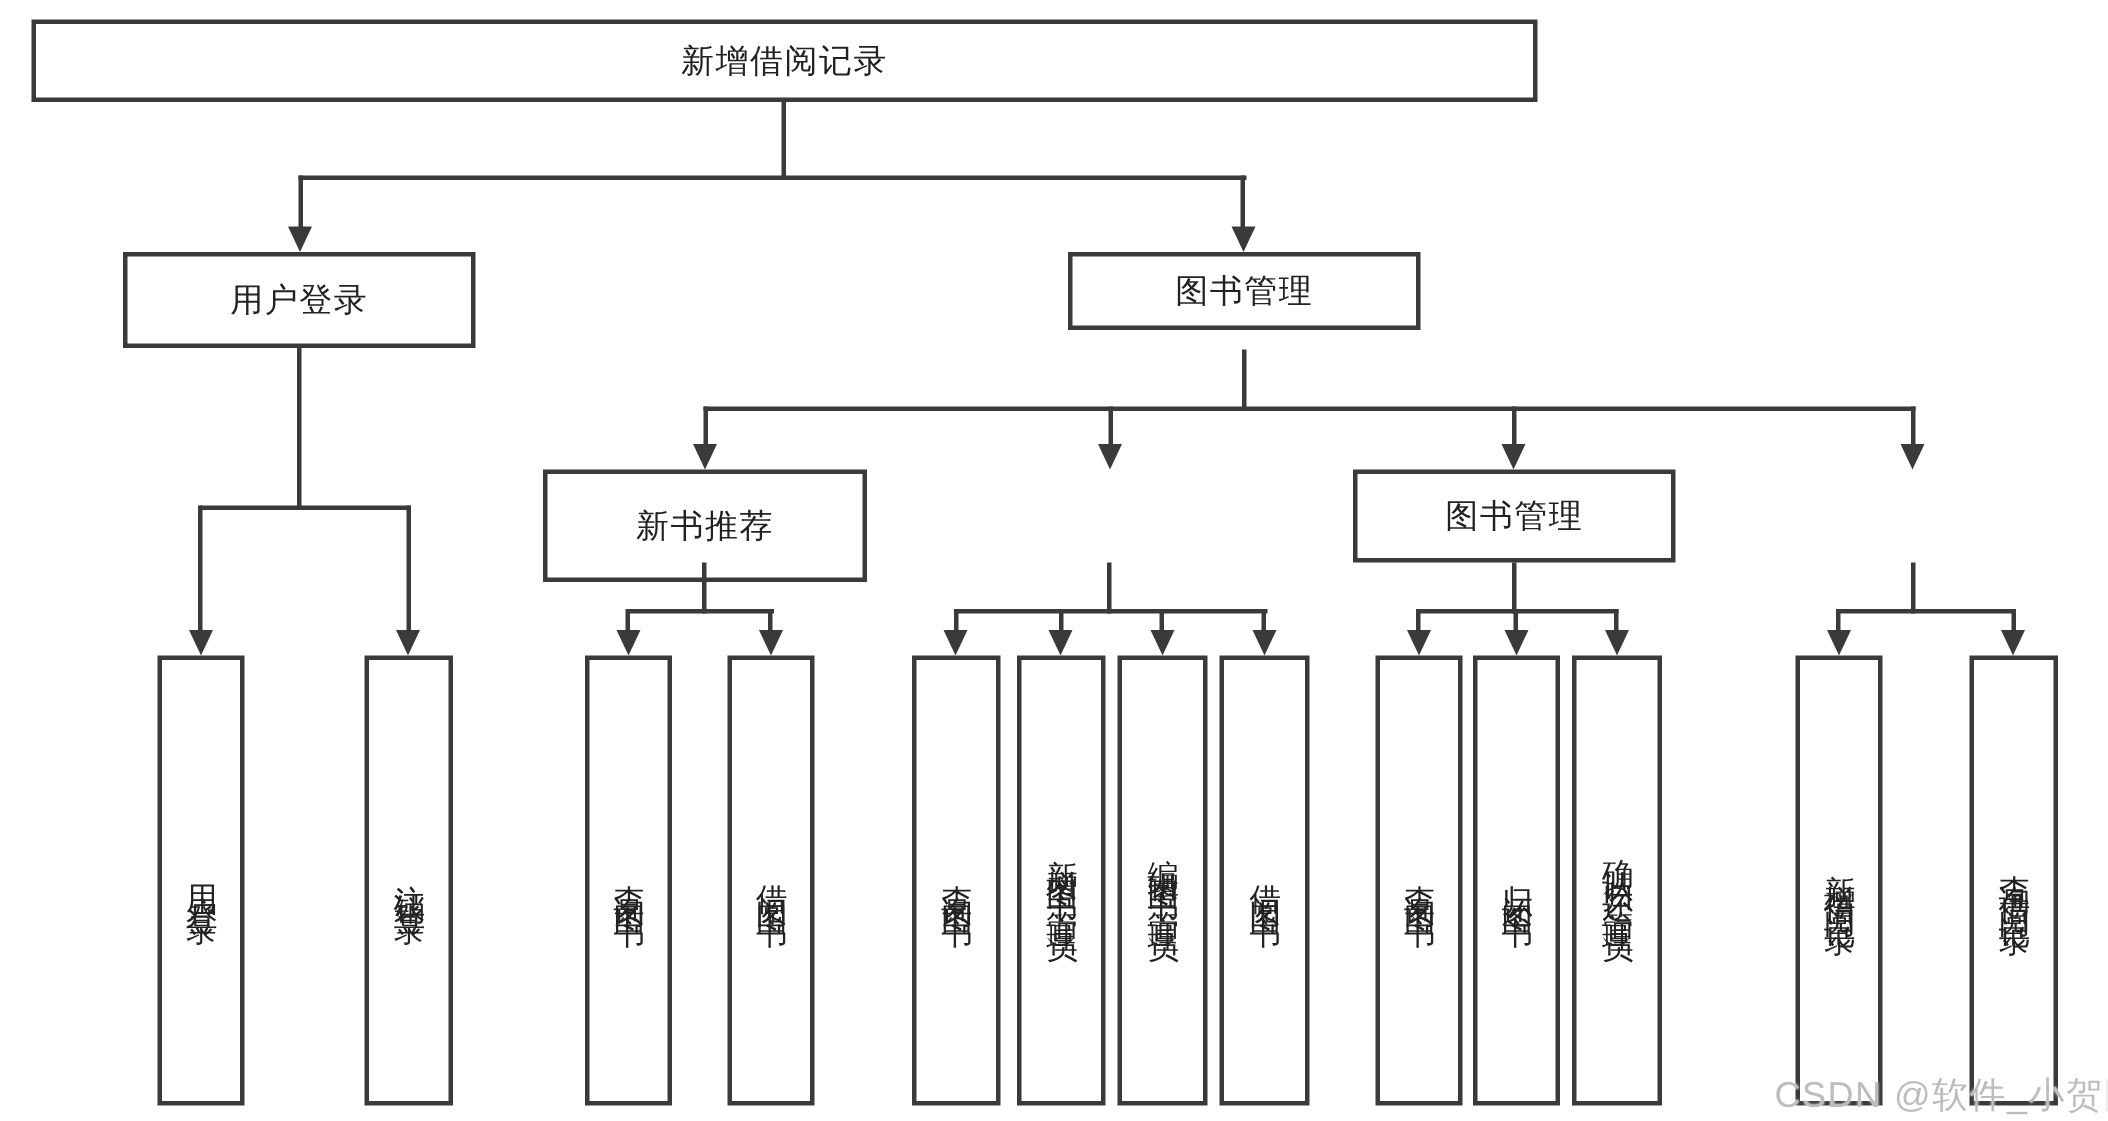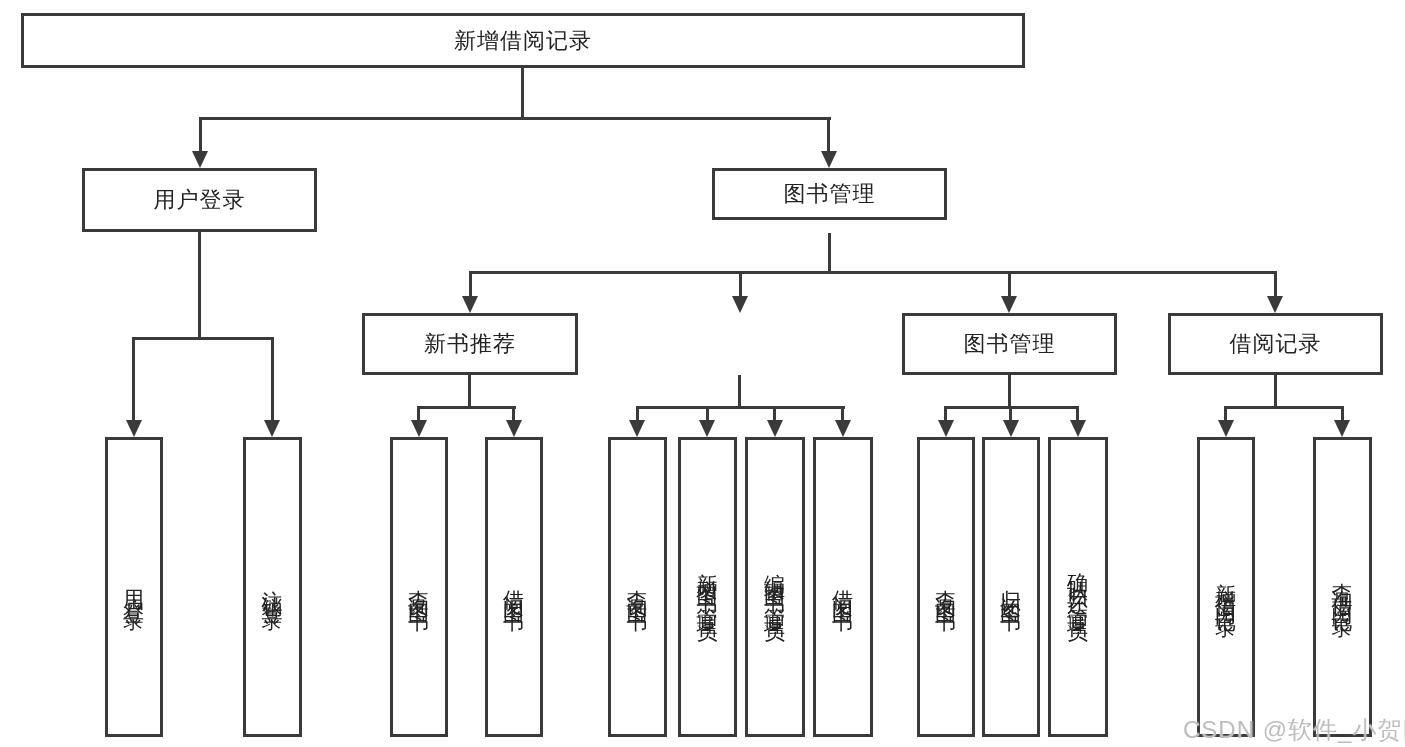--- a/index.html
+++ b/index.html
@@ -36,23 +36,22 @@
 </head>
 <body>
 
 <div class="canvas">
 
   <div class="node" style="left:21px; top:13px; width:1004px; height:55px;">新增借阅记录</div>
 
   <div class="node" style="left:82px; top:168px; width:235px; height:64px;">用户登录</div>
   <div class="node" style="left:712px; top:168px; width:235px; height:52px;">图书管理</div>
 
-  <div class="node" style="left:362px; top:313px; width:216px; height:62px;">新书推荐</div>
+  <div class="node" style="left:362px; top:313px; width:216px; height:75px;">新书推荐</div>
   <div class="node" style="left:902px; top:313px; width:215px; height:62px;">图书管理</div>
-  <div class="node" style="left:1168px; top:313px; width:215px; height:62px;">借阅记录</div>
 
   <div class="vnode" style="left:105px; top:437px; width:58px; height:300px;">用户登录</div>
   <div class="vnode" style="left:243px; top:437px; width:59px; height:300px;">注销登录</div>
 
   <div class="vnode" style="left:390px; top:437px; width:58px; height:300px;">查询图书</div>
   <div class="vnode" style="left:485px; top:437px; width:58px; height:300px;">借阅图书</div>
 
   <div class="vnode" style="left:608px; top:437px; width:59px; height:300px;">查询图书</div>
   <div class="vnode" style="left:678px; top:437px; width:59px; height:300px;">新增图书（管理员）</div>
   <div class="vnode" style="left:745px; top:437px; width:60px; height:300px;">编辑图书（管理员）</div>

